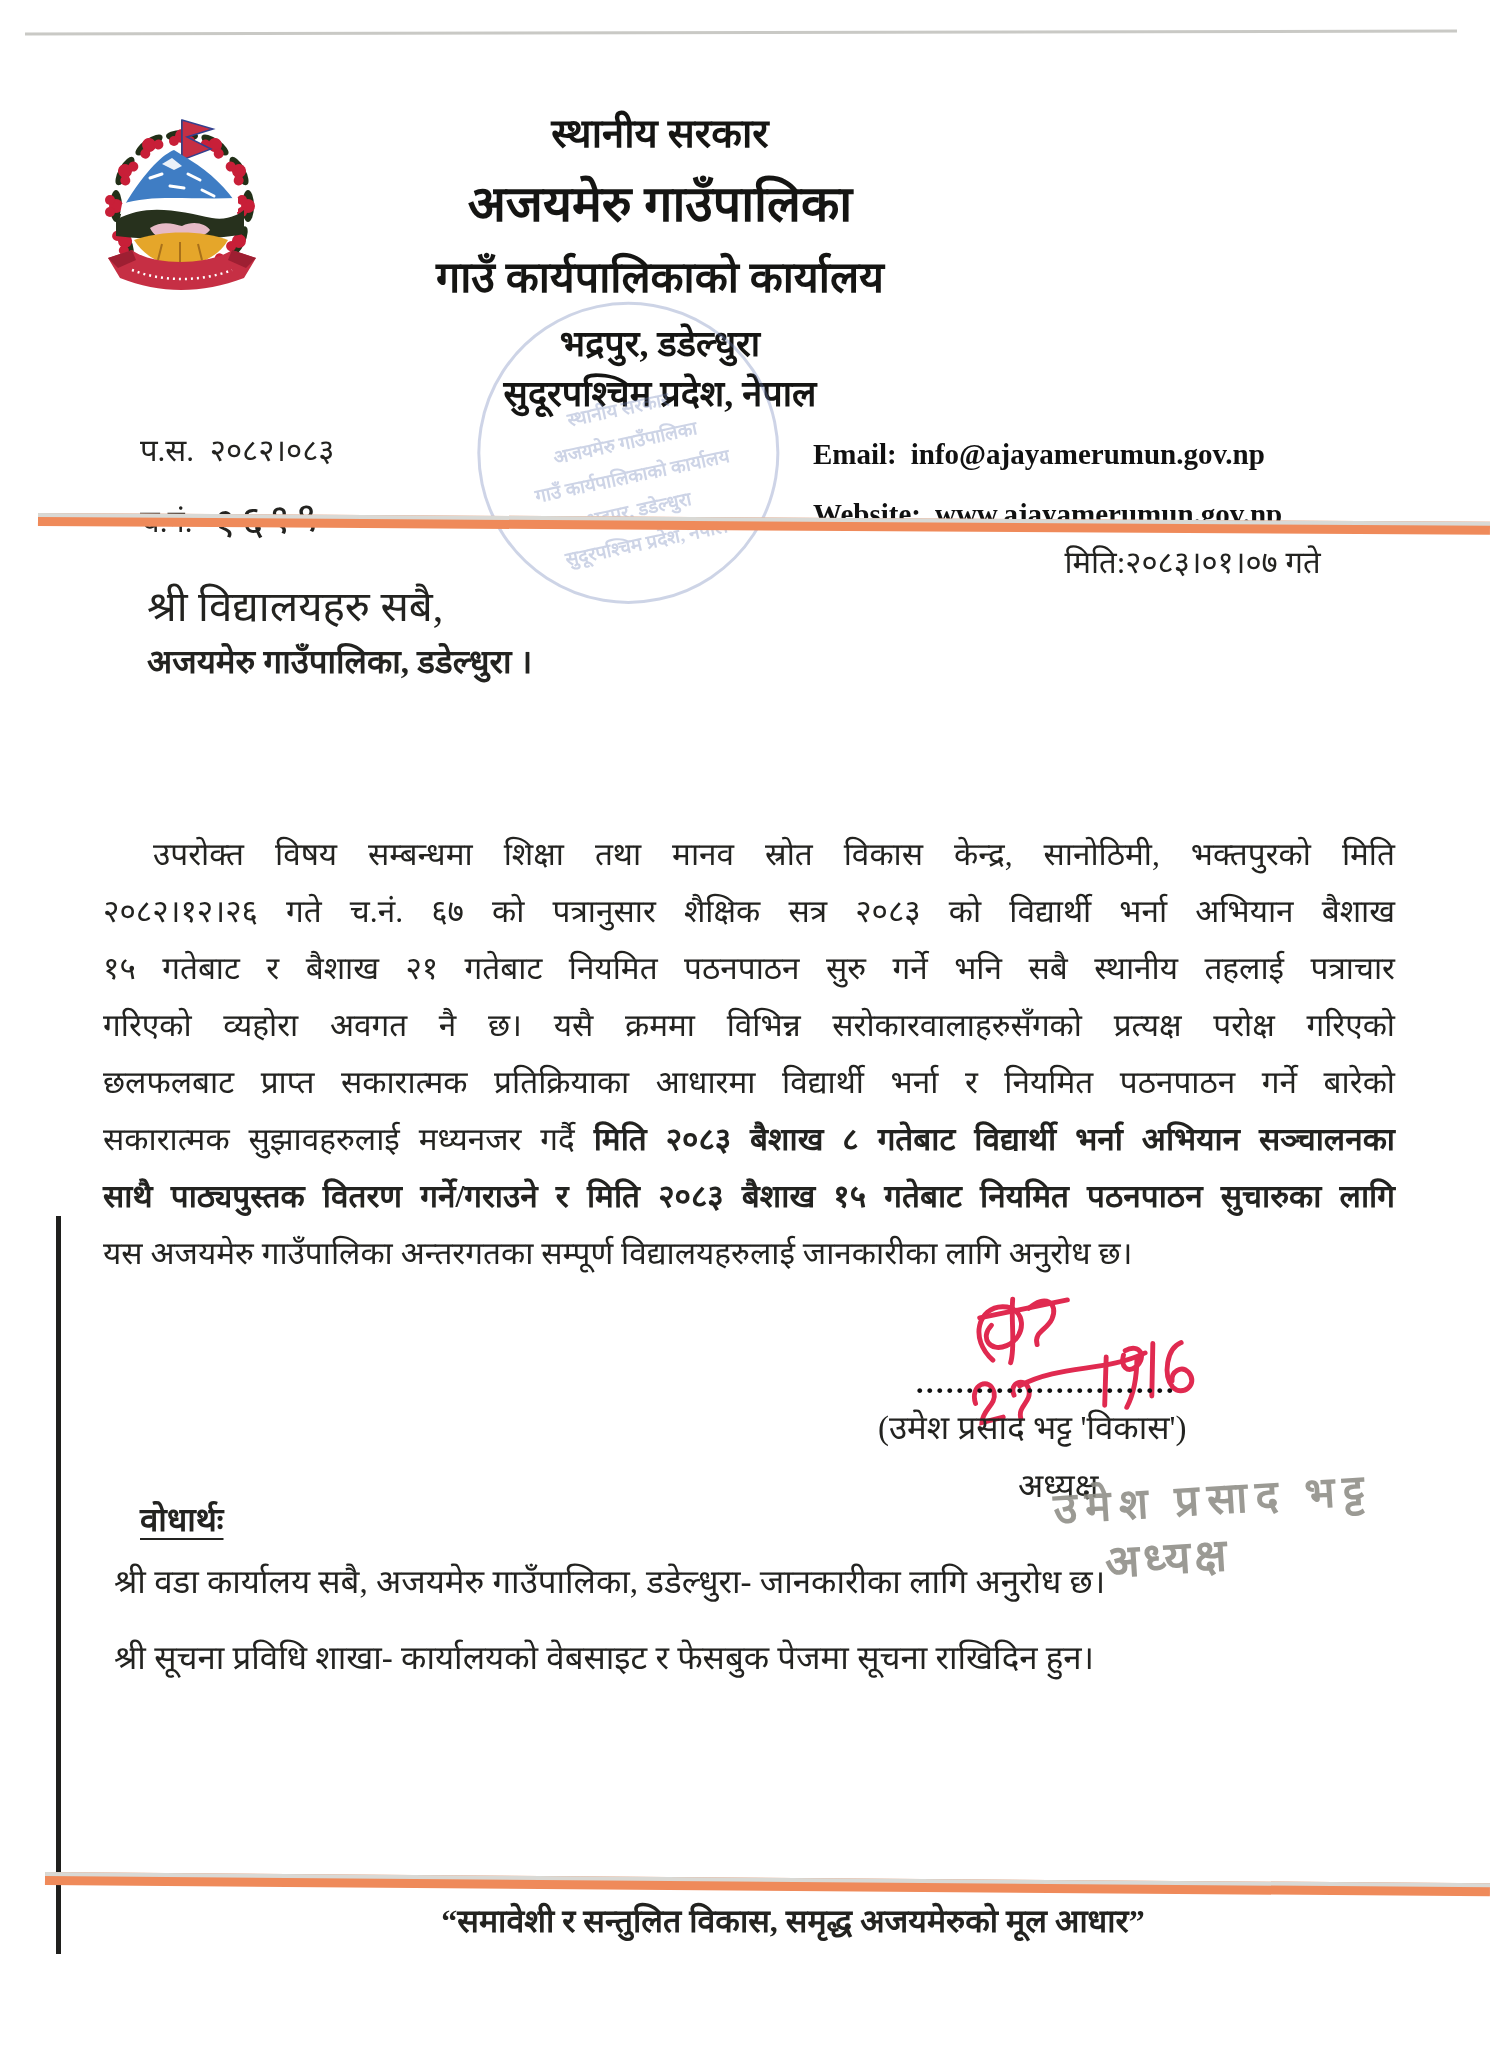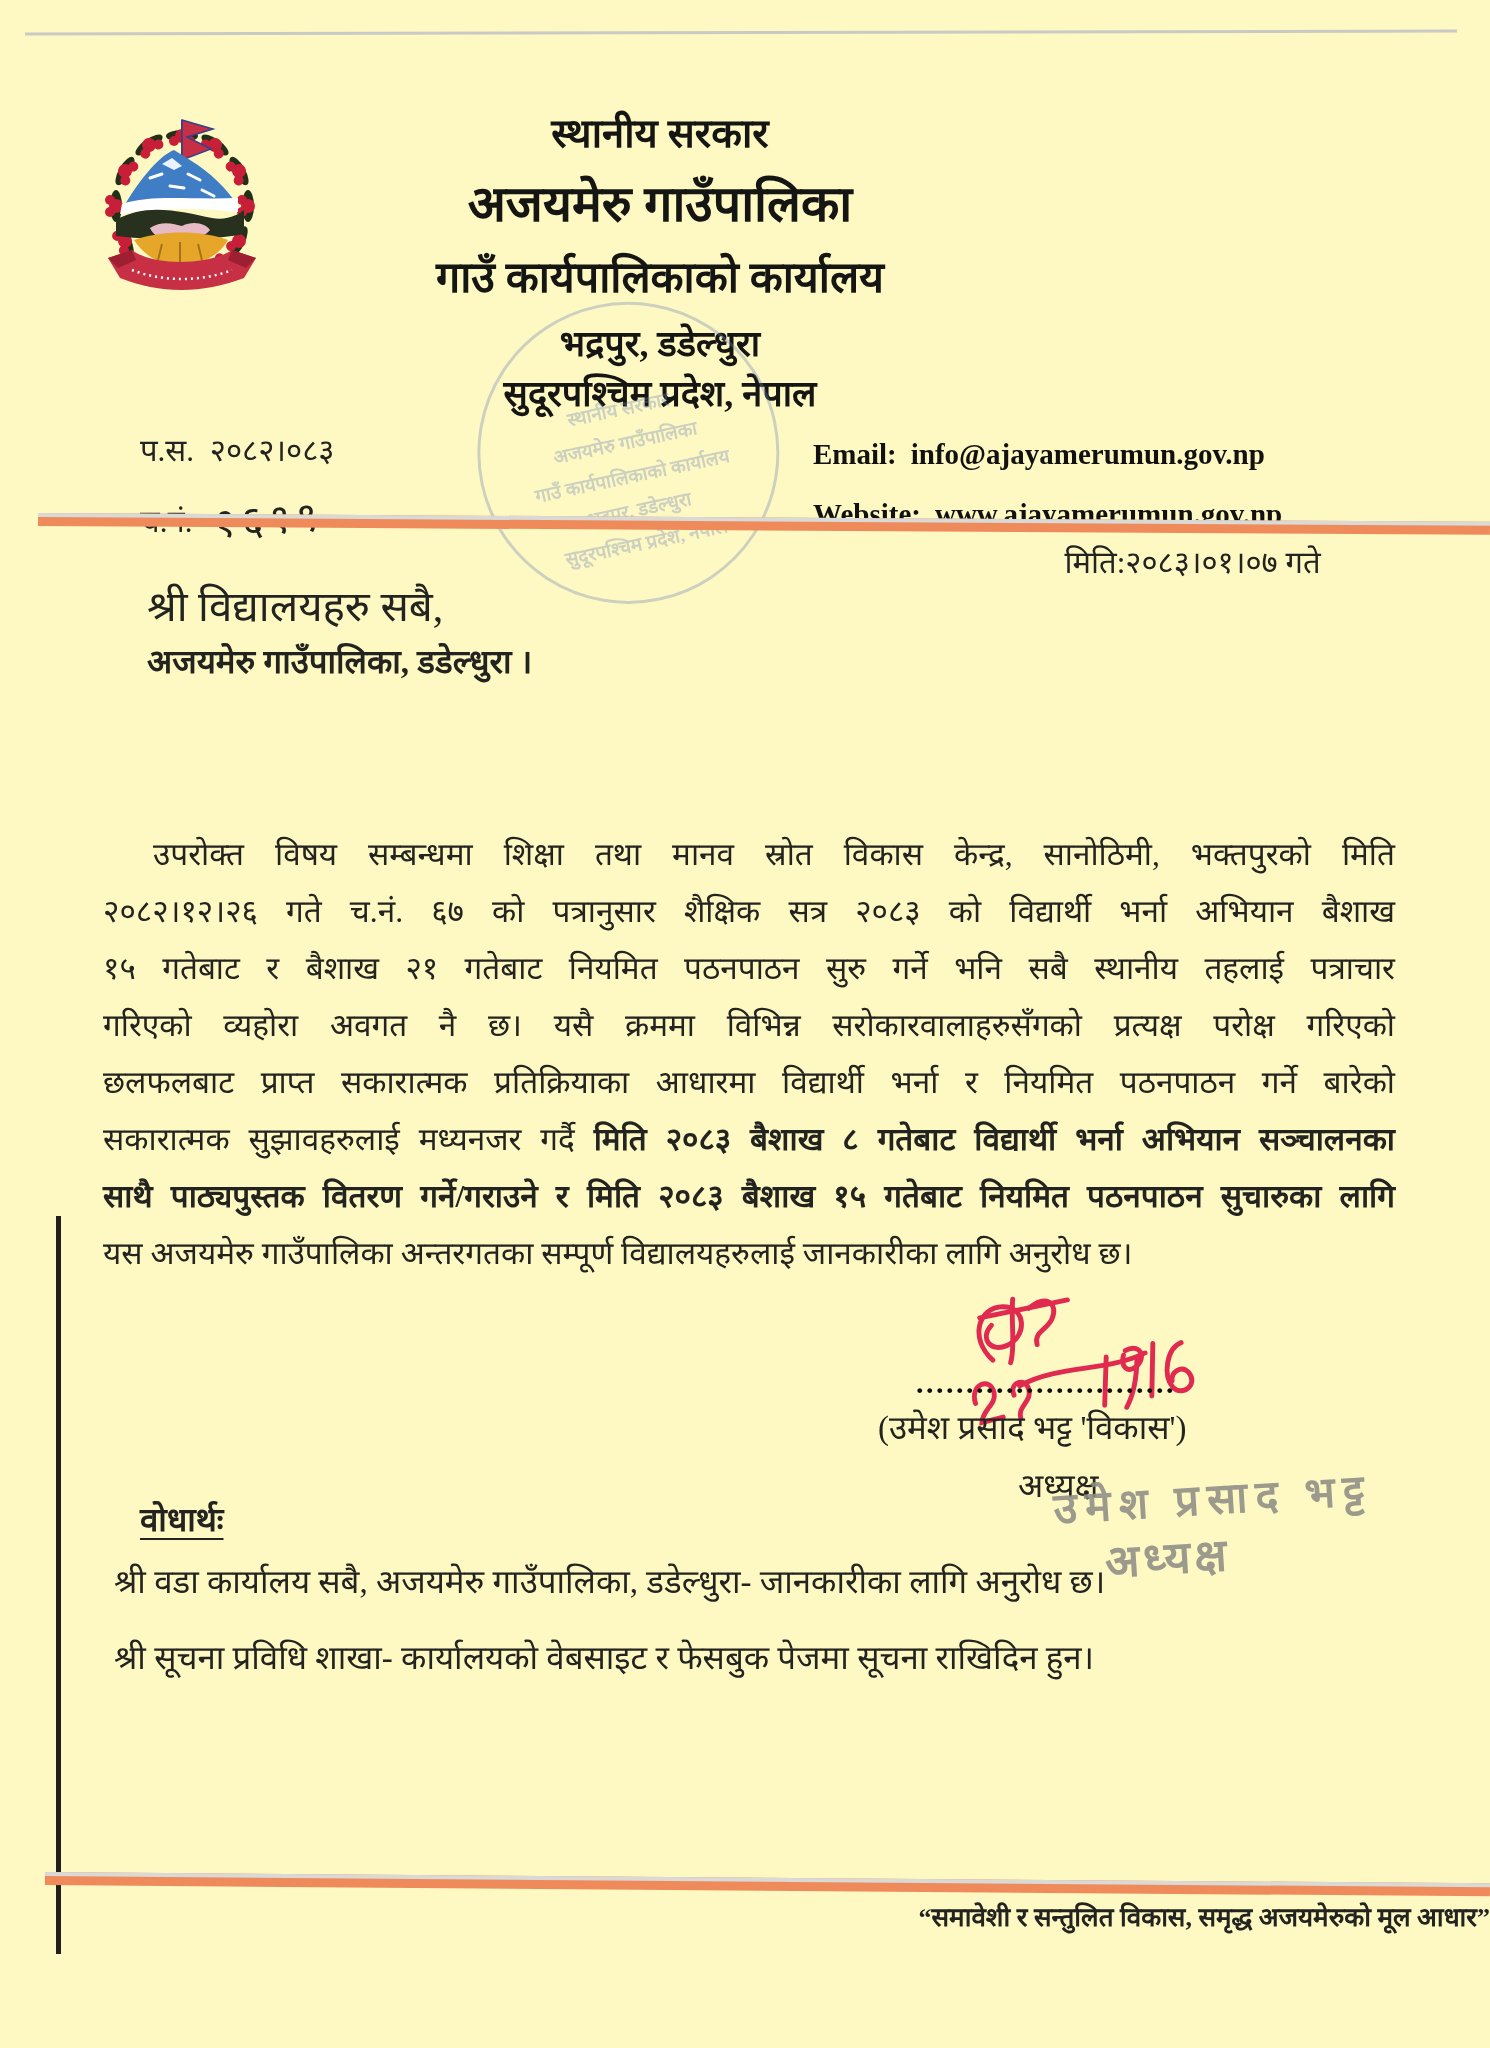--- a/index.html
+++ b/index.html
@@ -1,16 +1,16 @@
 <!DOCTYPE html>
 <html style="--rule-orange: #ef8a5a; --signature-red: #e02a50; --stamp-gray: #8e8d86; --seal-blue: #6f82b8;"><head>
 <meta charset="utf-8">
 <style>
   html,body{margin:0;padding:0;background:#e9e9e6;}
-  .page{position:relative;width:1490px;height:2048px;background:#fef9c3;overflow:hidden;
+  .page{position:relative;width:1490px;height:2048px;background:#ffffff;overflow:hidden;
         font-family:"Liberation Serif","DejaVu Serif","DejaVu Sans",serif;color:#232320;}
 
   
   .top-scan-line{position:absolute;left:25px;top:31px;width:1432px;height:3px;background:#c9c9c5;transform:rotate(-0.12deg);}
   .left-scan-line{position:absolute;left:56px;top:1216px;width:5px;height:738px;background:#1f1f1d;}
 
   
   .emblem{position:absolute;left:92px;top:108px;width:180px;height:195px;}
   .emblem svg{width:100%;height:100%;}
 
@@ -64,21 +64,21 @@
   .sig-title{position:absolute;left:1018px;top:1462px;font-size:33px;}
   .stamp{position:absolute;left:1055px;top:1468px;transform:rotate(-3.5deg);color:var(--stamp-gray,#8e8d86);font-weight:700;opacity:.88;}
   .stamp-line1{font-size:43px;letter-spacing:8px;white-space:nowrap;}
   .stamp-line2{font-size:45px;margin-left:48px;margin-top:-4px;letter-spacing:4px;}
 
   
   .cc-heading{position:absolute;left:140px;top:1496px;font-size:33px;font-weight:700;text-decoration:underline;text-underline-offset:7px;text-decoration-thickness:2px;}
   .cc-item1{position:absolute;left:114px;top:1558px;font-size:33px;white-space:nowrap;}
   .cc-item2{position:absolute;left:114px;top:1634px;font-size:33px;white-space:nowrap;}
 
-  .footer-quote{position:absolute;left:96px;top:1898px;width:1394px;text-align:right;font-size:26px;font-weight:700;}
+  .footer-quote{position:absolute;left:96px;top:1898px;width:1394px;text-align:center;font-size:32px;font-weight:700;}
 </style>
 </head>
 <body>
 
 <div class="page">
 
   <div class="top-scan-line"></div>
 
   <div class="emblem">
     <svg viewBox="0 0 180 195" xmlns="http://www.w3.org/2000/svg">

